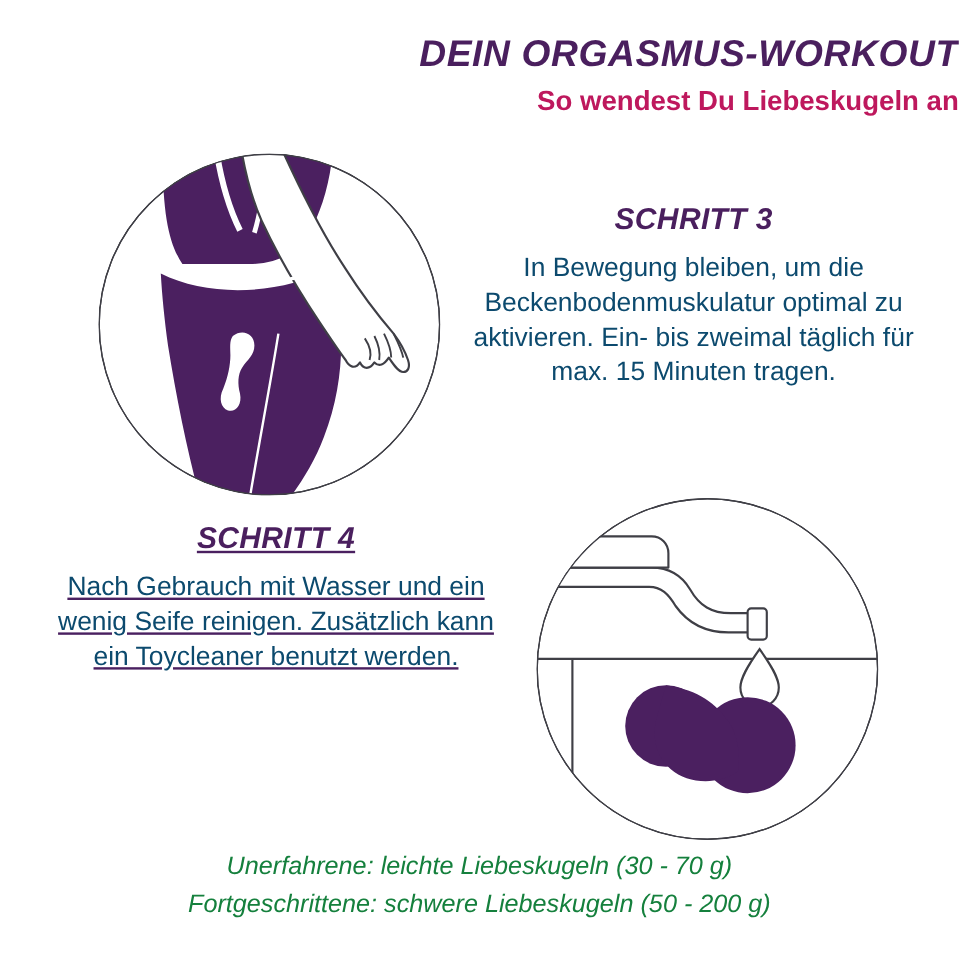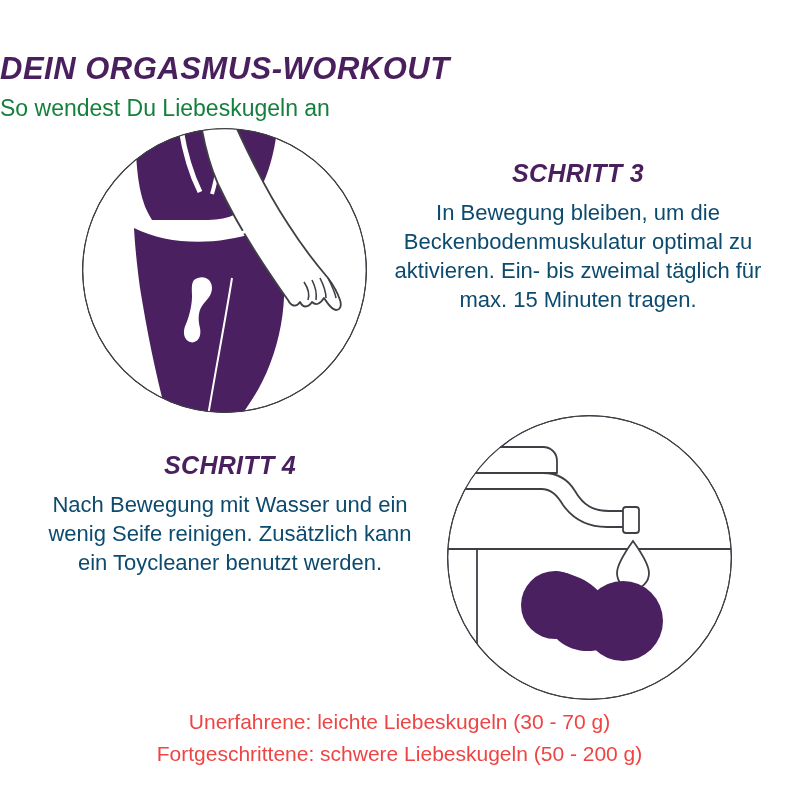--- a/index.html
+++ b/index.html
@@ -21,36 +21,35 @@
     width: 799px;
     height: 800px;
   }
 
   
   .header {
     position: absolute;
     top: 28px;
     left: 0;
     width: 799px;
-    text-align: left;
-    margin-top: 24px;
+    text-align: right;
   }
   .title {
     font-size: 31px;
     font-weight: bold;
     font-style: italic;
     letter-spacing: 0.5px;
     color: #4a1f5e;
     margin: 0;
     line-height: 1.1;
   }
   .subtitle {
     font-size: 23px;
-    font-weight: normal;
-    color: #15803d;
+    font-weight: bold;
+    color: #be185d;
     margin: 10px 0 0 0;
     line-height: 1.1;
   }
 
   
   .circle-illu {
     position: absolute;
     border-radius: 50%;
     overflow: hidden;
     background: #ffffff;
@@ -84,40 +83,42 @@
     letter-spacing: 0.3px;
   }
   .step-body {
     font-size: 22px;
     color: #0c4a6e;
     line-height: 1.32;
     margin: 0;
   }
   .step-3 {
     left: 378px;
-    top: 160px;
+    top: 170px;
     width: 400px;
   }
   .step-4 {
     left: 40px;
-    top: 452px;
+    top: 436px;
     width: 380px;
+    text-decoration: underline;
   }
 
   
   .footer {
     position: absolute;
     left: 0;
     top: 706px;
     width: 799px;
     text-align: center;
   }
   .footer-line {
     font-size: 21px;
-    color: #ef4444;
+    font-style: italic;
+    color: #15803d;
     line-height: 1.5;
     margin: 0;
   }
 </style>
 </head>
 <body>
 
 <div class="page">
 
   <div class="header">
@@ -201,21 +202,21 @@
           <path d="M108 156 C136 160 150 172 160 186 C168 198 170 212 168 228
                    C150 240 126 238 112 226 C100 216 96 200 100 184 Z"></path>
         </g>
       </g>
       <circle cx="142.5" cy="142.5" r="142" fill="none" stroke="#3f3f46" stroke-width="1.4"></circle>
     </svg>
   </div>
 
   <div class="step step-4">
     <h2 class="step-title">SCHRITT 4</h2>
-    <p class="step-body">Nach Bewegung mit Wasser und ein wenig Seife reinigen. Zusätzlich kann ein Toycleaner benutzt werden.</p>
+    <p class="step-body">Nach Gebrauch mit Wasser und ein wenig Seife reinigen. Zusätzlich kann ein Toycleaner benutzt werden.</p>
   </div>
 
   <div class="footer">
     <p class="footer-line">Unerfahrene: leichte Liebeskugeln (30 - 70 g)</p>
     <p class="footer-line">Fortgeschrittene: schwere Liebeskugeln (50 - 200 g)</p>
   </div>
 
 </div>
 
 </body></html>

